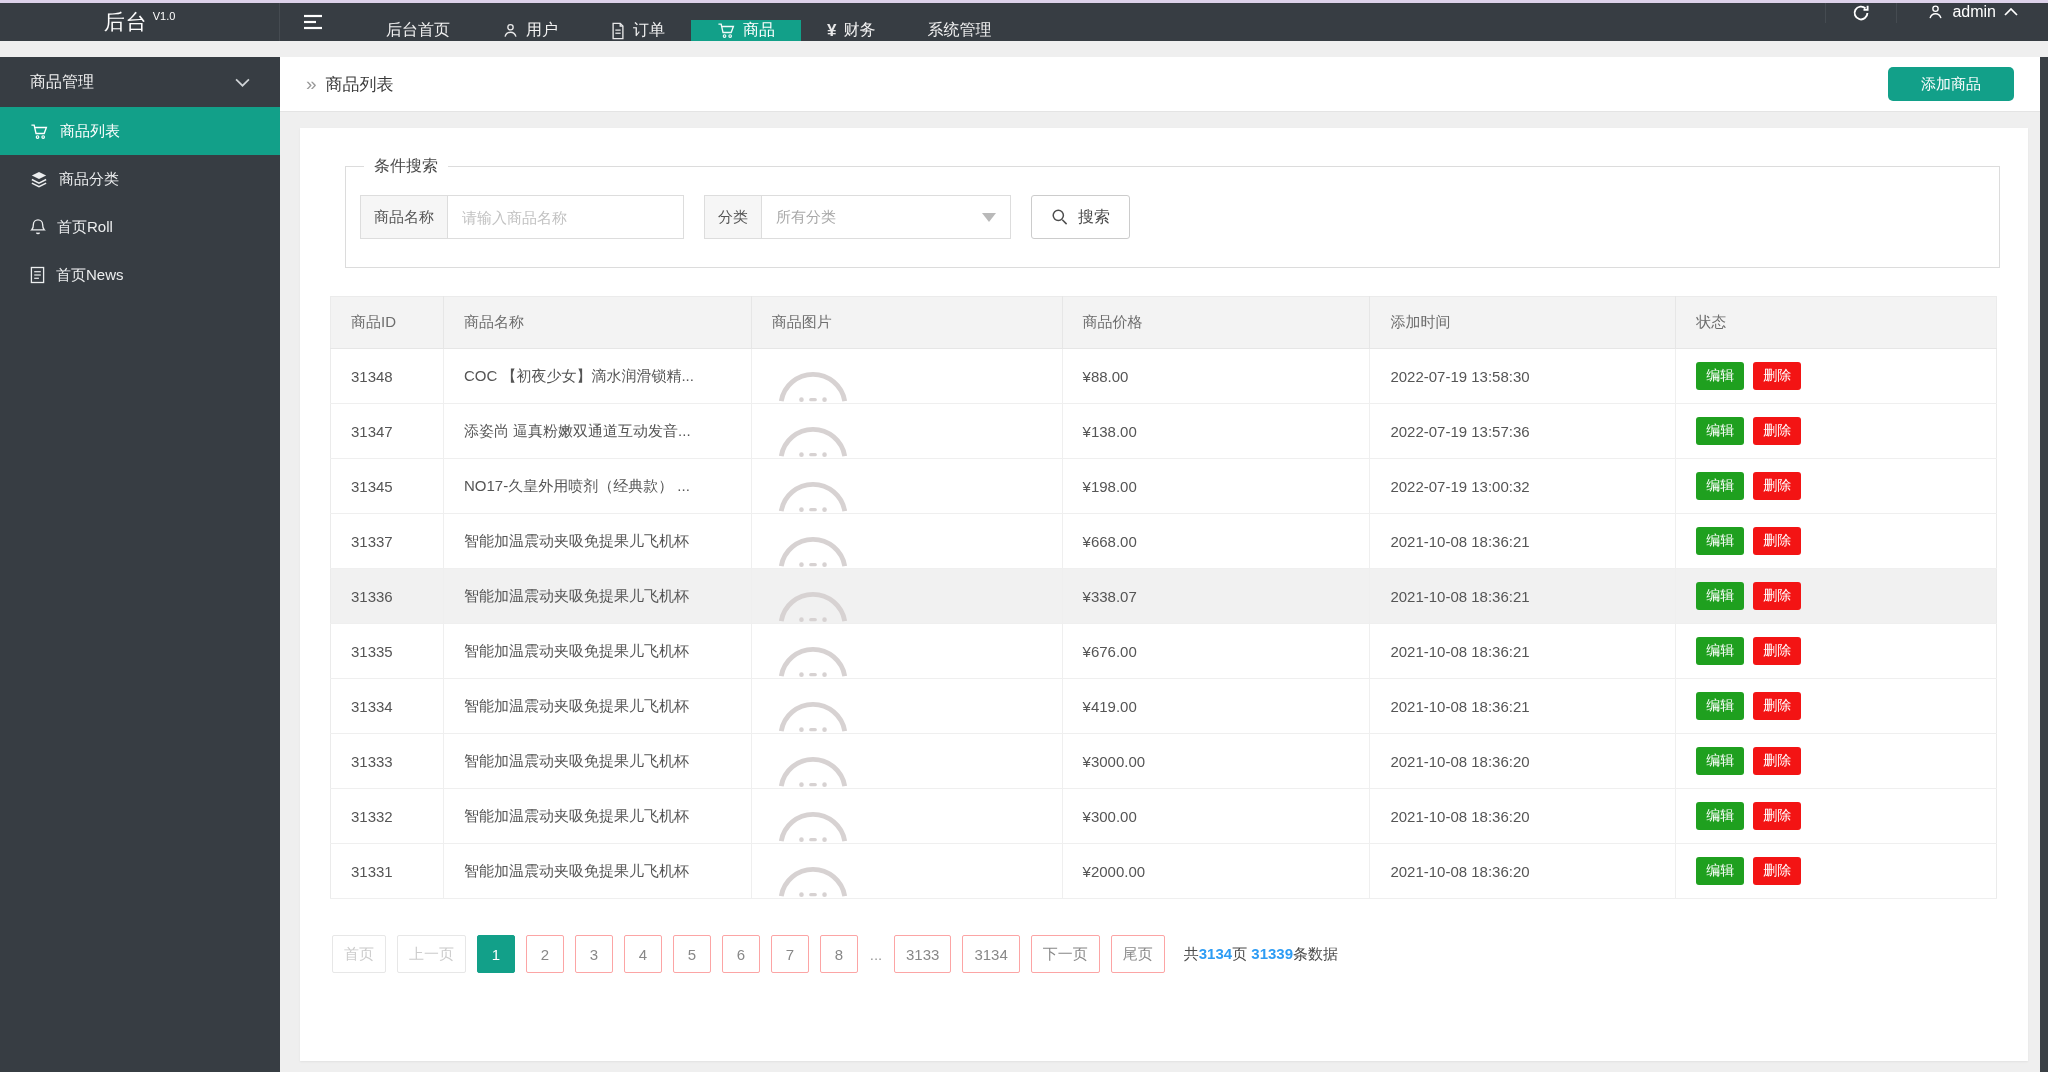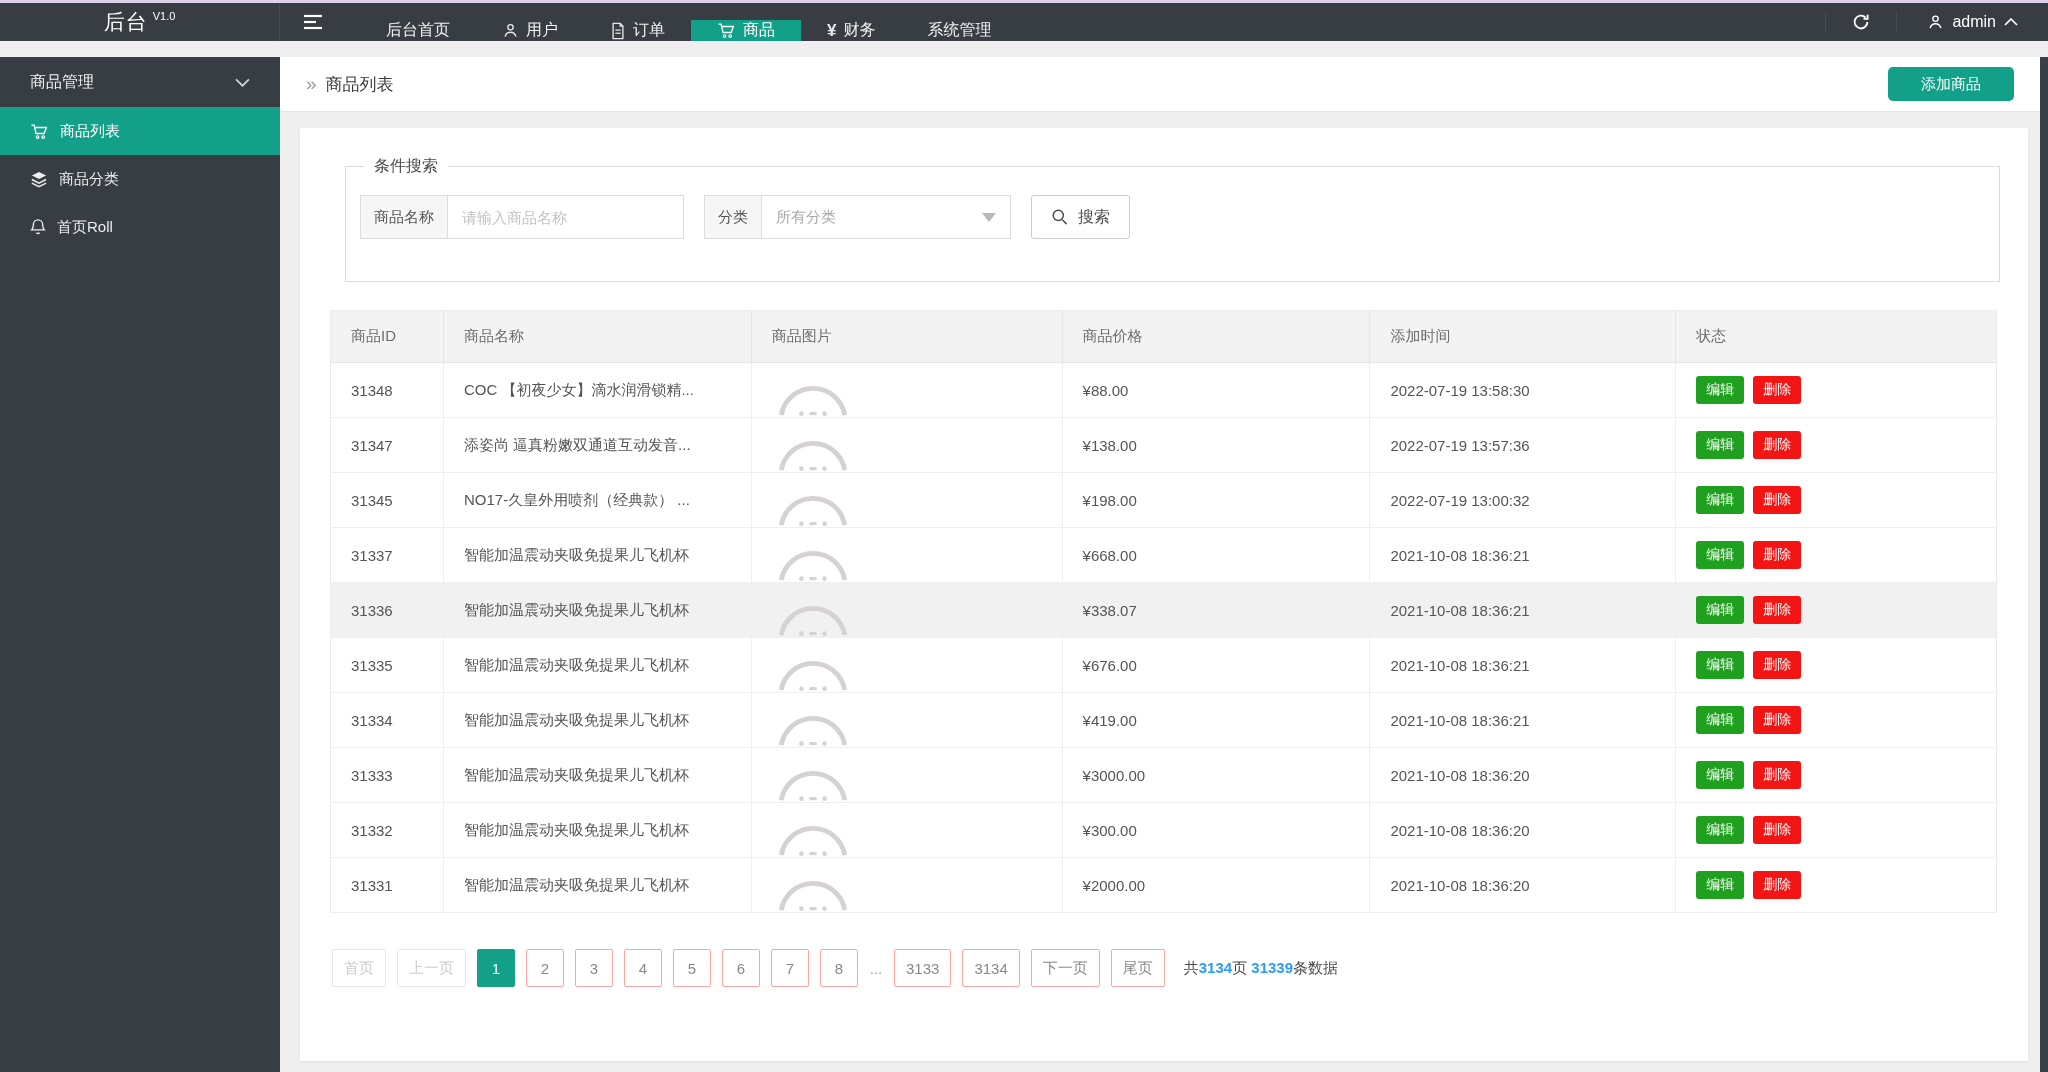--- a/index.html
+++ b/index.html
@@ -16,40 +16,40 @@
   .topbar{position:absolute;top:3px;left:0;width:2048px;height:38px;background:var(--dark);display:flex;align-items:stretch;color:#fff;}
   .logo-area{width:280px;display:flex;align-items:center;justify-content:center;border-right:1px solid #454b51;}
   .logo-text{font-size:21px;color:#fff;letter-spacing:1px;}
   .logo-version{font-size:11px;color:#fff;margin-left:5px;margin-bottom:12px;}
   .hamburger{width:66px;display:flex;align-items:center;justify-content:center;cursor:pointer;color:#fff;}
   .topnav{display:flex;align-items:flex-end;margin-left:14px;}
   .nav-item{display:flex;align-items:center;padding:0 26px;font-size:16px;color:#f2f2f2;cursor:pointer;gap:7px;}
   .nav-item.active{background:var(--accent);color:#fff;}
   .nav-item svg,.nav-item .yen-glyph{opacity:.95;}
   .yen-glyph{font-size:17px;font-weight:bold;}
-  .topbar-right{margin-left:auto;display:flex;align-items:center;}
+  .topbar-right{margin-left:auto;display:flex;align-items:flex-start;}
   .refresh-btn{width:72px;display:flex;align-items:center;justify-content:center;border-left:1px solid #454b51;border-right:1px solid #454b51;cursor:pointer;color:#fff;}
   .admin-menu{display:flex;align-items:center;gap:8px;padding:0 30px;font-size:16px;cursor:pointer;}
   
   .sidebar{position:absolute;top:57px;left:0;width:280px;height:1015px;background:var(--dark);color:#f0f0f0;}
   .side-group{height:50px;display:flex;align-items:center;padding:0 30px;font-size:16px;cursor:pointer;}
   .side-group .chev{margin-left:auto;color:#cfd3d6;}
   .side-item{height:48px;display:flex;align-items:center;padding:0 30px;font-size:15px;gap:11px;cursor:pointer;color:#eceeef;}
   .side-item.active{background:var(--accent);color:#fff;}
   .right-strip{position:absolute;top:57px;right:0;width:8px;height:1015px;background:#3a4045;}
   
   .content{position:absolute;top:57px;left:280px;width:1760px;height:1015px;background:#efefef;}
   .breadcrumb-bar{height:55px;background:#fff;border-bottom:1px solid #e4e4e4;display:flex;align-items:center;padding:0 26px;}
   .crumb-caret{color:#9a9a9a;font-size:19px;margin-right:9px;}
   .crumb-title{font-size:17px;color:#3a3a3a;}
   .add-btn{margin-left:auto;background:var(--accent);color:#fff;border:none;border-radius:5px;font-size:15px;width:126px;height:34px;cursor:pointer;}
   .page-body{padding:16px 12px 0 20px;}
   .card{background:#fff;width:1728px;height:933px;box-shadow:0 1px 2px rgba(0,0,0,.06);padding:28px 30px 0 30px;}
   
-  fieldset.search{border:1px solid #dcdcdc;margin:0 0 0 15px;width:1655px;padding:2px 0 42px 14px;}
+  fieldset.search{border:1px solid #dcdcdc;margin:0 0 0 15px;width:1655px;padding:2px 0 28px 14px;}
   fieldset.search legend{font-size:16px;color:#4a4a4a;padding:0 10px;margin-left:4px;}
   .search-row{display:flex;align-items:center;margin-top:16px;gap:20px;}
   .input-group{display:flex;height:44px;border:1px solid #ddd;}
   .input-addon{background:#f6f6f6;border-right:1px solid #ddd;display:flex;align-items:center;padding:0 13px;font-size:15px;color:#555;}
   .input-group input{border:none;outline:none;width:235px;padding:0 14px;font-size:15px;color:#444;}
   .input-group input::placeholder{color:#c2c2c2;}
   .select-box{display:flex;align-items:center;width:248px;padding:0 14px;font-size:15px;color:#a8a8a8;cursor:pointer;background:#fff;}
   .select-box .tri{margin-left:auto;width:0;height:0;border-left:7px solid transparent;border-right:7px solid transparent;border-top:9px solid #b9b9b9;}
   .search-btn{height:44px;border:1px solid #ccc;border-radius:3px;background:#fff;display:flex;align-items:center;gap:9px;padding:0 19px;font-size:16px;color:#4c4c4c;cursor:pointer;}
   
@@ -171,20 +171,29 @@
           <path d="M2 13.5l8 4 8-4" fill="none" stroke="currentColor" stroke-width="1.6"></path>
         </svg>
         <span>商品分类</span>
       </div>
       <div class="side-item">
         <svg width="16" height="18" viewBox="0 0 18 20">
           <path d="M9 2a5.2 5.2 0 0 1 5.2 5.2c0 4.2 1.4 5.6 1.9 6.1H1.9c.5-.5 1.9-1.9 1.9-6.1A5.2 5.2 0 0 1 9 2z" fill="none" stroke="currentColor" stroke-width="1.5"></path>
           <path d="M7.3 16.3a1.9 1.9 0 0 0 3.4 0" fill="none" stroke="currentColor" stroke-width="1.5"></path>
         </svg>
         <span>首页Roll</span>
+      </div>
+      <div class="side-item">
+        <svg width="15" height="18" viewBox="0 0 16 19">
+          <rect x="1.5" y="1.5" width="13" height="16" fill="none" stroke="currentColor" stroke-width="1.4"></rect>
+          <line x1="4.5" y1="6" x2="11.5" y2="6" stroke="currentColor" stroke-width="1.3"></line>
+          <line x1="4.5" y1="9.5" x2="11.5" y2="9.5" stroke="currentColor" stroke-width="1.3"></line>
+          <line x1="4.5" y1="13" x2="9.5" y2="13" stroke="currentColor" stroke-width="1.3"></line>
+        </svg>
+        <span>首页News</span>
       </div>
     </nav>
 </aside>
 
 <div class="right-strip"></div>
 
 <main class="content">
   <div class="breadcrumb-bar">
     <span class="crumb-caret">»</span>
     <span class="crumb-title">商品列表</span>

